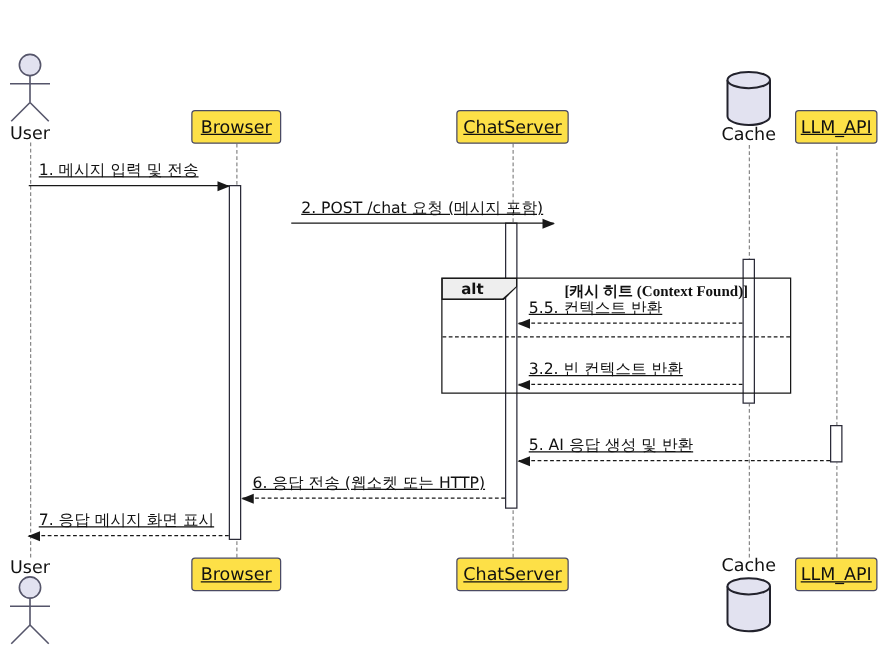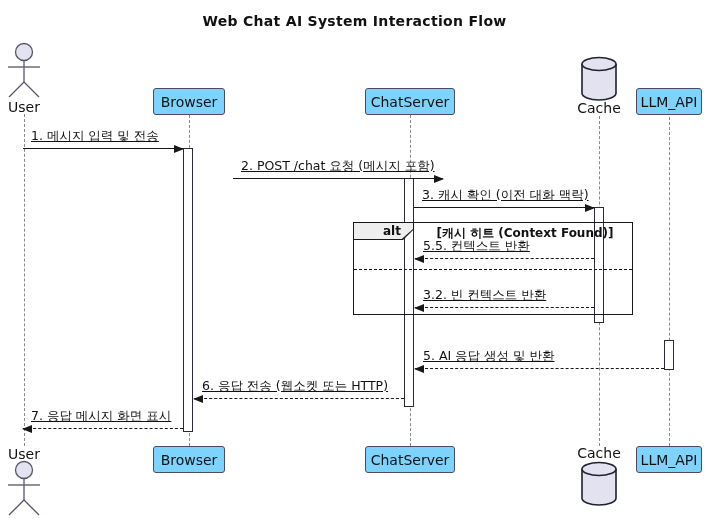--- a/index.html
+++ b/index.html
@@ -6,54 +6,53 @@
   #canvas{
     position:relative;width:709px;height:526px;background:#ffffff;
     font-family:"DejaVu Sans","Liberation Sans",sans-serif;color:#111;
     overflow:hidden;
   }
   .title{
     position:absolute;top:13px;left:0;width:709px;text-align:center;
     font-size:14px;font-weight:bold;letter-spacing:.3px;
   }
   .pbox{
-    position:absolute;background:#7dd3fc;border:1px solid #4a4a63;
+    position:absolute;background:#fde047;border:1px solid #4a4a63;
     border-radius:3px;display:flex;align-items:center;justify-content:center;
-    font-size:14px;height:27px;box-sizing:border-box;
+    font-size:14px;height:27px;box-sizing:border-box;text-decoration:underline;
   }
   .lifeline{position:absolute;width:0;border-left:1px dashed #8a8a8a;}
   .activation{position:absolute;width:8px;background:#ffffff;border:1px solid #2b2b38;box-sizing:content-box;}
   .msg{position:absolute;height:22px;}
   .msg-label{position:absolute;left:8px;bottom:4px;white-space:nowrap;font-size:12.5px;text-decoration:underline;}
   .msg-line{position:absolute;left:0;right:0;bottom:0;height:0;border-bottom:1.2px solid #181818;}
   .msg.dashed .msg-line{border-bottom-style:dashed;}
   .msg-head{position:absolute;bottom:-4px;width:0;height:0;border-top:4.5px solid transparent;border-bottom:4.5px solid transparent;}
   .head-right{right:-1px;border-left:10px solid #181818;}
   .head-left{left:-1px;border-right:10px solid #181818;}
   .frame{position:absolute;border:1.4px solid #181818;box-sizing:border-box;}
   .frame-op{
     position:absolute;left:-1px;top:-1px;width:61px;height:18px;background:#181818;
     clip-path:polygon(0 0,100% 0,100% 40%,82% 100%,0 100%);
   }
   .frame-op-inner{
     position:absolute;left:1px;top:1px;right:1px;bottom:1px;background:#EEEEEE;
     clip-path:polygon(0 0,100% 0,100% 38%,81% 100%,0 100%);
-    display:flex;align-items:center;font-size:12px;font-weight:bold;padding-left:29px;box-sizing:border-box;
+    display:flex;align-items:center;font-size:12px;font-weight:bold;padding-left:15px;box-sizing:border-box;
   }
   .frame-cond{position:absolute;font-size:12px;font-weight:bold;white-space:nowrap;}
   .frame-divider{position:absolute;left:0;right:0;height:0;border-top:1.2px dashed #181818;}
   .plabel{position:absolute;font-size:14px;text-align:center;white-space:nowrap;}
   svg{display:block;}
 </style>
 </head>
 <body>
 
 <div id="canvas">
 
-  <div class="title">Web Chat AI System Interaction Flow</div>
 
   <div class="lifeline" style="left:23.5px;top:114px;height:332px;"></div>
   <div class="lifeline" style="left:188.5px;top:115px;height:331px;"></div>
   <div class="lifeline" style="left:409.5px;top:115px;height:331px;"></div>
   <div class="lifeline" style="left:599px;top:116px;height:330px;"></div>
   <div class="lifeline" style="left:668.5px;top:117px;height:329px;"></div>
 
   <div style="position:absolute;left:0;top:42px;width:48px;height:58px;">
     <svg width="48" height="58" viewBox="0 0 48 58">
       <circle cx="24" cy="10" r="8.5" fill="#E2E2F0" stroke="#55556a" stroke-width="1.3"></circle>
@@ -88,31 +87,26 @@
     <div class="msg-line"></div>
     <div class="msg-head head-right"></div>
   </div>
 
   <div class="msg" style="left:194px;top:157px;width:210px;margin-left:39px;">
     <div class="msg-label">2. POST /chat 요청 (메시지 포함)</div>
     <div class="msg-line"></div>
     <div class="msg-head head-right"></div>
   </div>
 
-  <div class="msg" style="left:414px;top:186px;width:180px;">
-    <div class="msg-label">3. 캐시 확인 (이전 대화 맥락)</div>
-    <div class="msg-line"></div>
-    <div class="msg-head head-right"></div>
-  </div>
 
   <div class="frame" style="left:353px;top:222px;width:280px;height:93px;">
     <div class="frame-op">
       <div class="frame-op-inner">alt</div>
     </div>
-    <div class="frame-cond" style="left:66px;top:2px;width:210px;text-align:center;">[캐시 히트 (Context Found)]</div>
+    <div class="frame-cond" style="left:66px;top:2px;width:210px;text-align:center;font-family:Liberation Serif, serif;">[캐시 히트 (Context Found)]</div>
     <div class="frame-divider" style="top:46px;"></div>
   </div>
 
   <div class="msg dashed" style="left:415px;top:237px;width:179px;">
     <div class="msg-label">5.5. 컨텍스트 반환</div>
     <div class="msg-line"></div>
     <div class="msg-head head-left"></div>
   </div>
 
   <div class="msg dashed" style="left:415px;top:286px;width:179px;">

